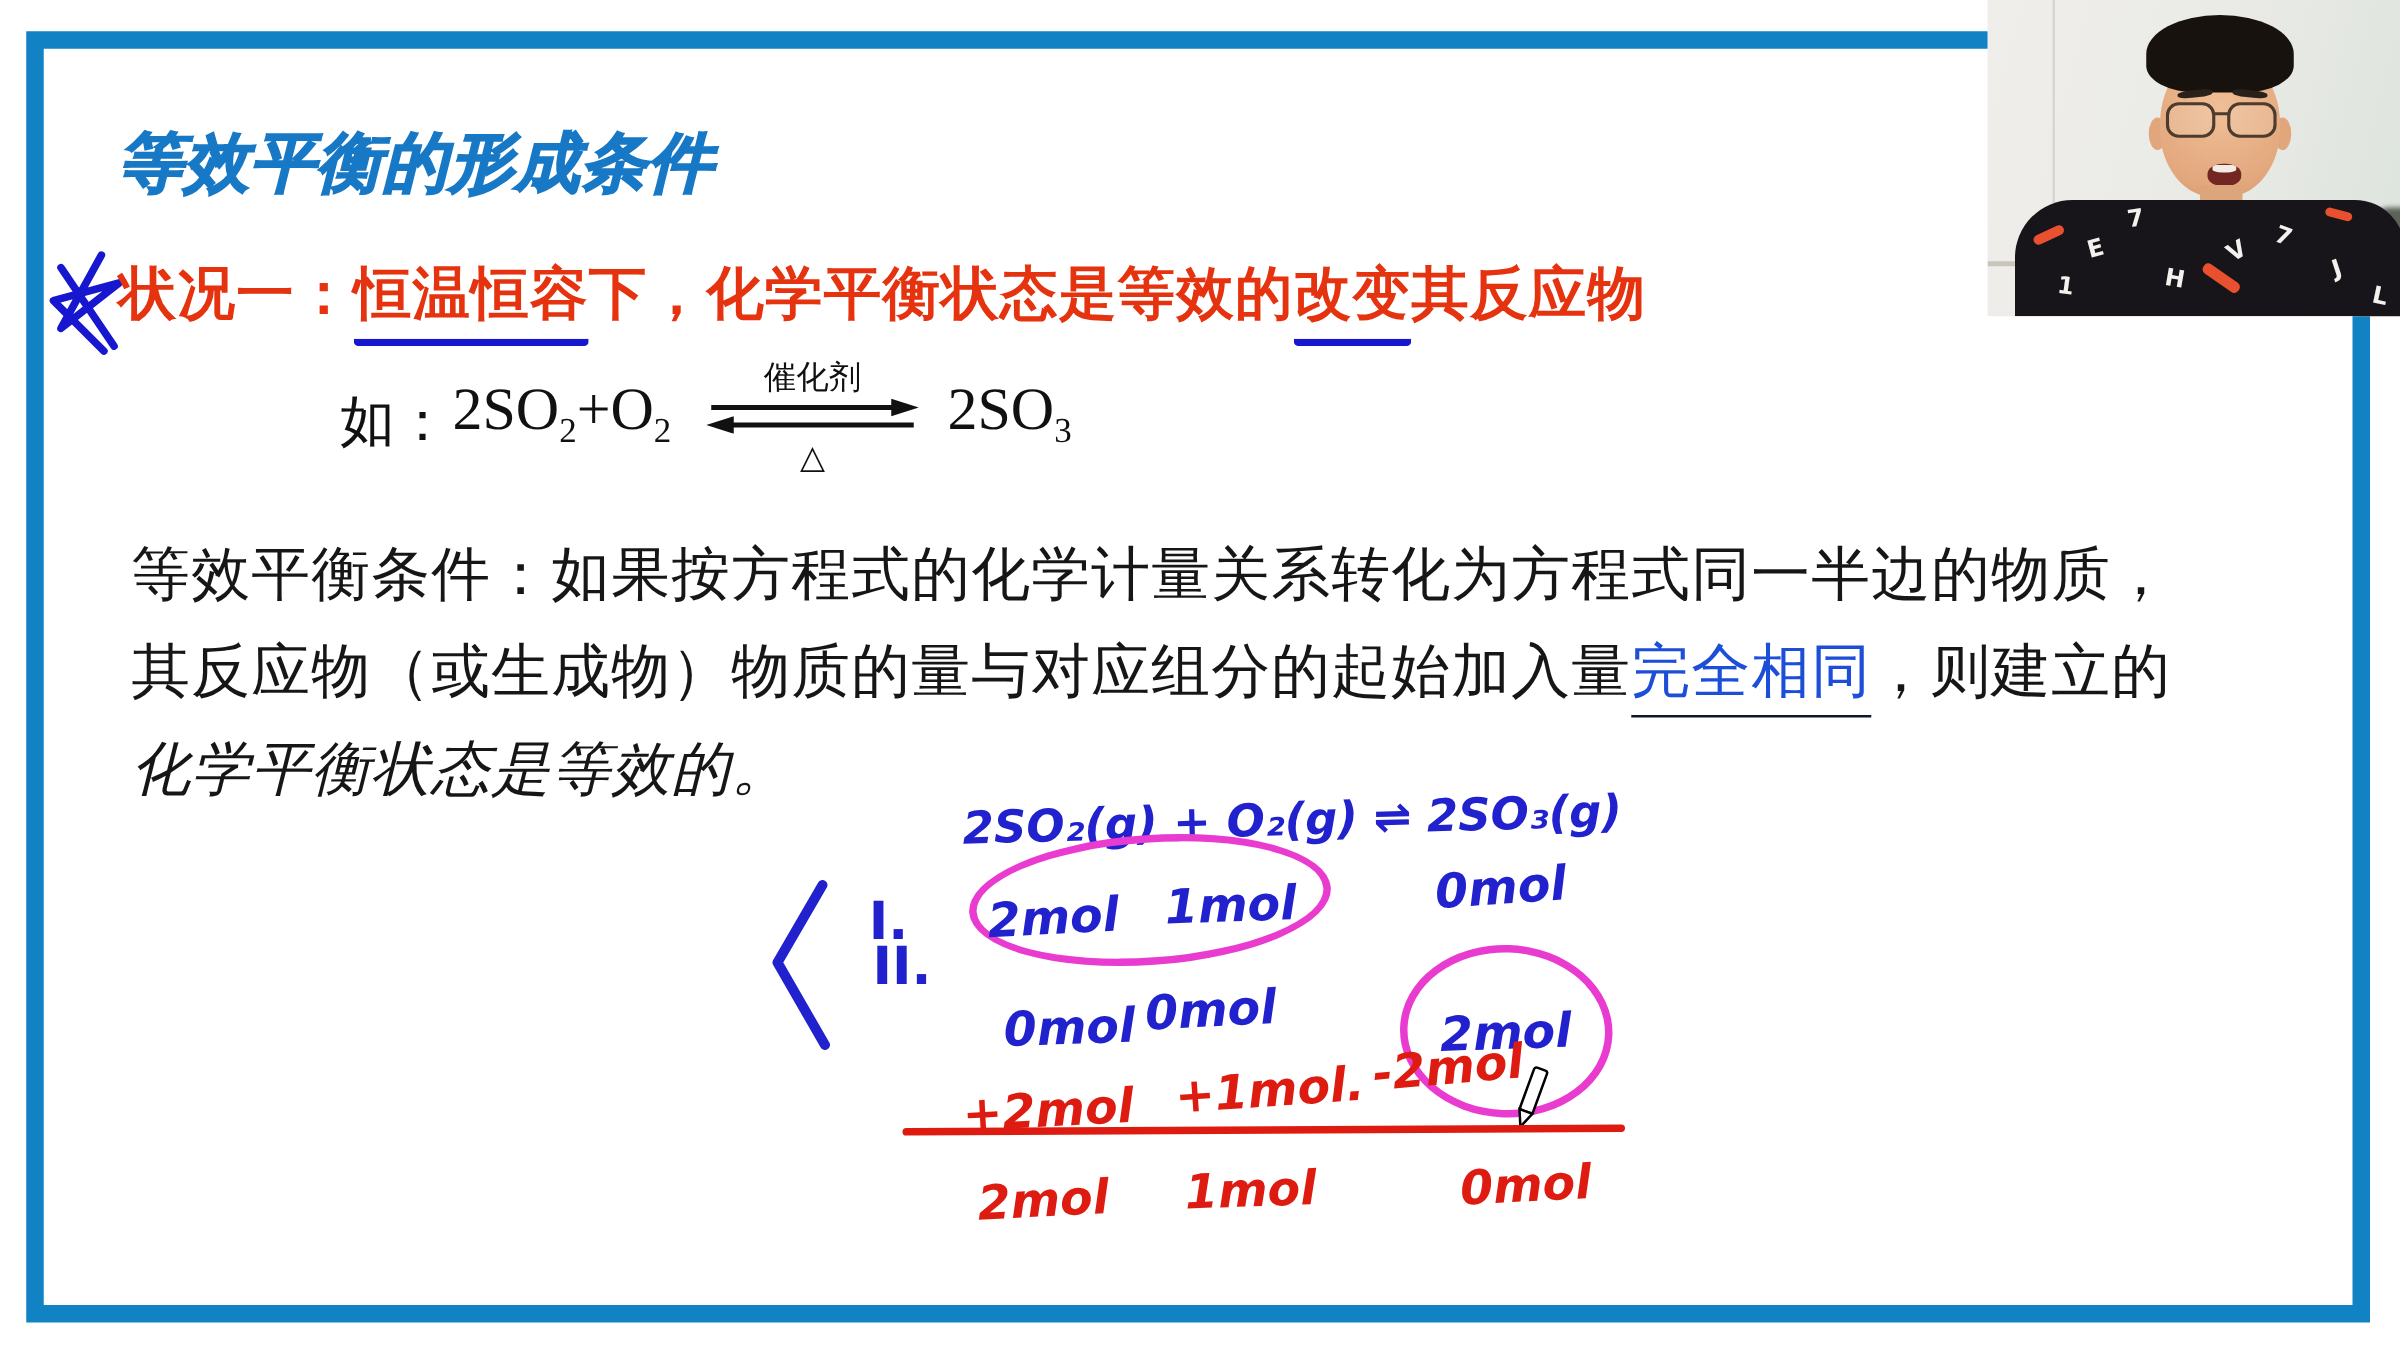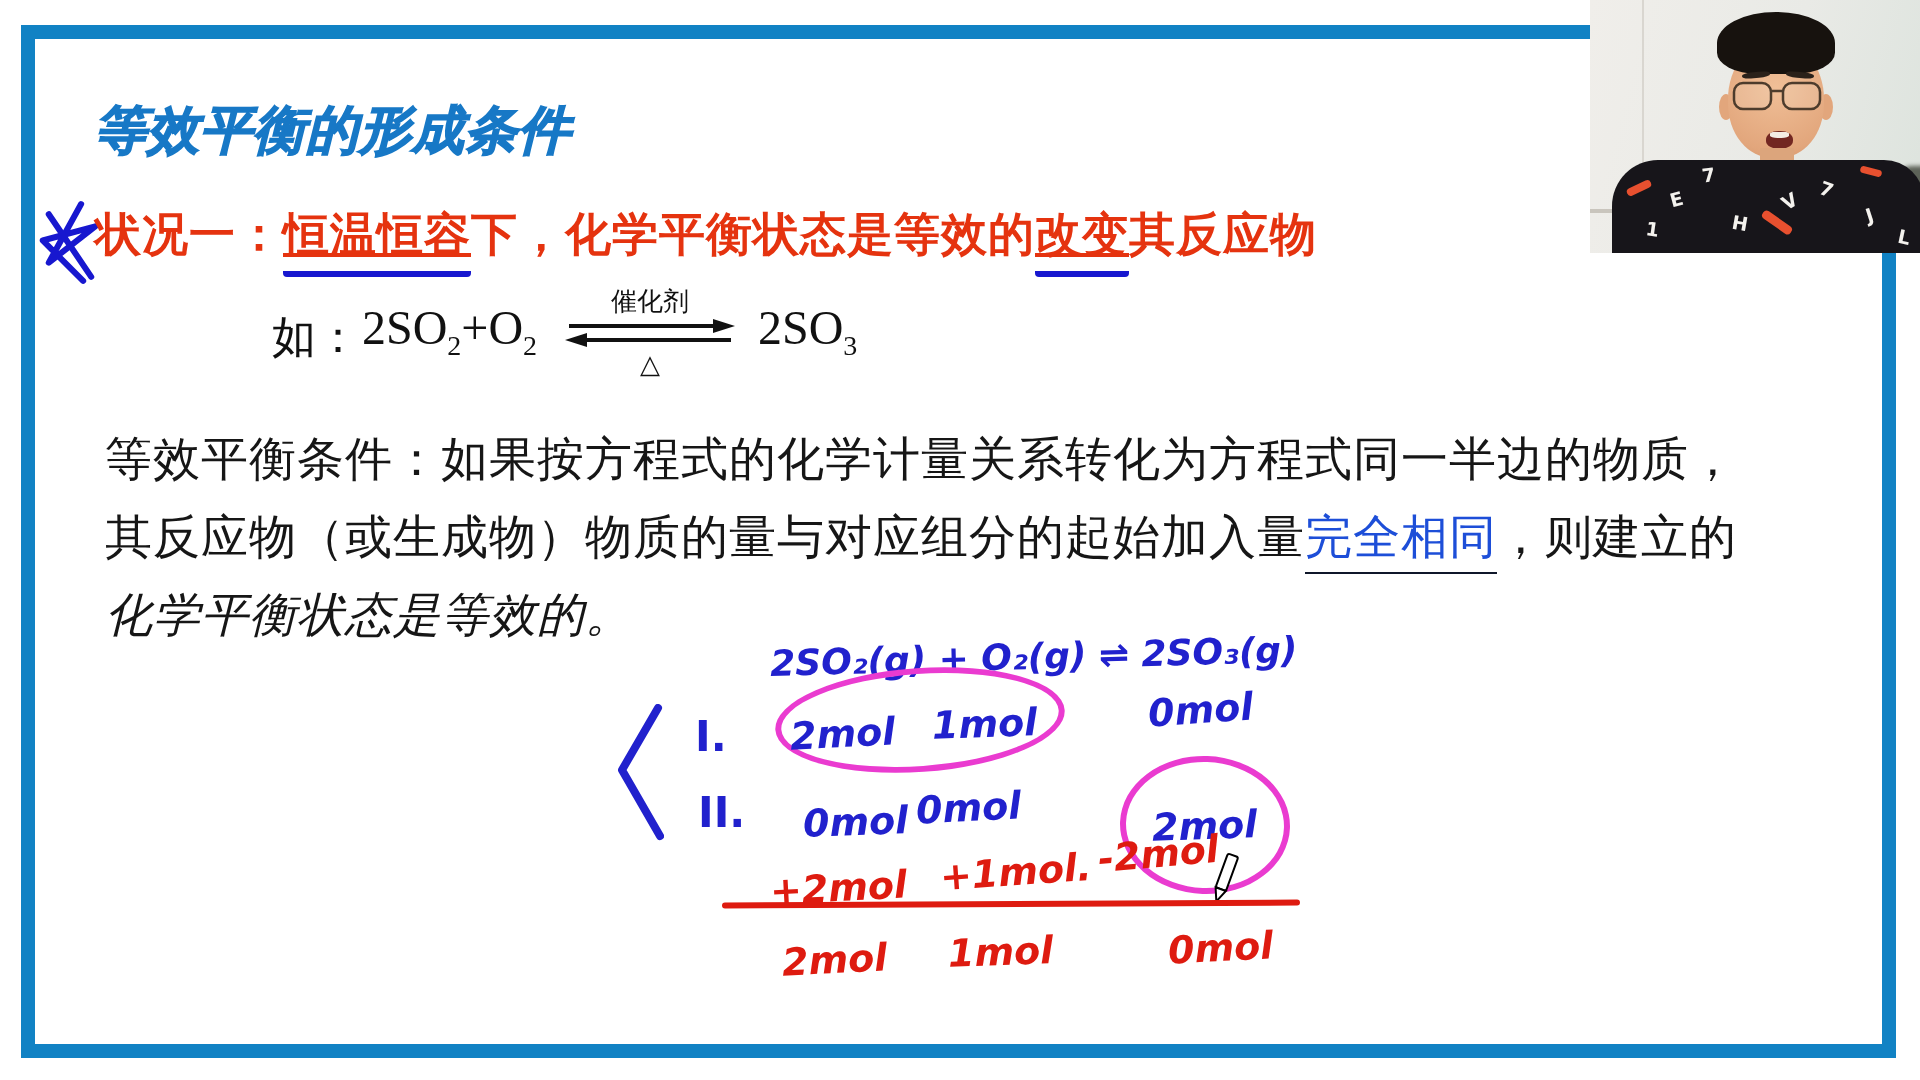--- a/index.html
+++ b/index.html
@@ -20,21 +20,21 @@
     -webkit-text-stroke:1.5px #1778c6;
   }
   
   .headline{
     position:absolute;left:95px;top:204px;
     font-size:46px;font-weight:700;color:#e5330f;letter-spacing:1px;
     white-space:nowrap;
   }
   .hand-u{
     display:inline-block;
-    border-bottom:6px solid #1717cf;padding-bottom:5px;border-radius:4px;text-decoration:underline;
+    border-bottom:6px solid #1717cf;padding-bottom:5px;border-radius:4px;
   }
   .star{position:absolute;left:34px;top:196px;}
   
   .eq-lead{position:absolute;left:272px;top:308px;font-size:44px;color:#111;}
   .eq-formula{
     position:absolute;top:300px;font-size:48px;color:#111;
     font-family:"Liberation Serif","DejaVu Serif",serif;
   }
   .eq-lhs{left:362px;}
   .eq-rhs{left:758px;text-align:center;}
@@ -155,21 +155,21 @@
 </svg>
 
 <div class="circle c1"></div>
 <div class="circle c2"></div>
 
 <span class="hw ink-b hw-lab" style="left:695px;top:712px;">I.</span>
 <span class="hw ink-b hw-val" style="left:790px;top:712px;transform:rotate(-3deg);">2mol</span>
 <span class="hw ink-b hw-val" style="left:932px;top:702px;transform:rotate(-2deg);">1mol</span>
 <span class="hw ink-b hw-val" style="left:1148px;top:688px;transform:rotate(-4deg);">0mol</span>
 
-<span class="hw ink-b hw-lab" style="left:698px;top:788px;">II.</span>
+<span class="hw ink-b hw-lab" style="left:698px;top:748px;">II.</span>
 <span class="hw ink-b hw-val" style="left:803px;top:800px;transform:rotate(-2deg);">0mol</span>
 <span class="hw ink-b hw-val" style="left:916px;top:786px;transform:rotate(-3deg);">0mol</span>
 <span class="hw ink-b hw-val" style="left:1152px;top:804px;transform:rotate(-2deg);">2mol</span>
 
 <span class="hw ink-r hw-val" style="left:770px;top:866px;transform:rotate(-3deg);">+2mol</span>
 <span class="hw ink-r hw-val" style="left:940px;top:850px;transform:rotate(-4deg);">+1mol.</span>
 <span class="hw ink-r hw-val" style="left:1098px;top:832px;transform:rotate(-5deg);">-2mol</span>
 
 <svg class="hw" style="left:1205px;top:852px;" width="40" height="54" viewBox="0 0 40 54">
   <g transform="rotate(20 20 27)">

